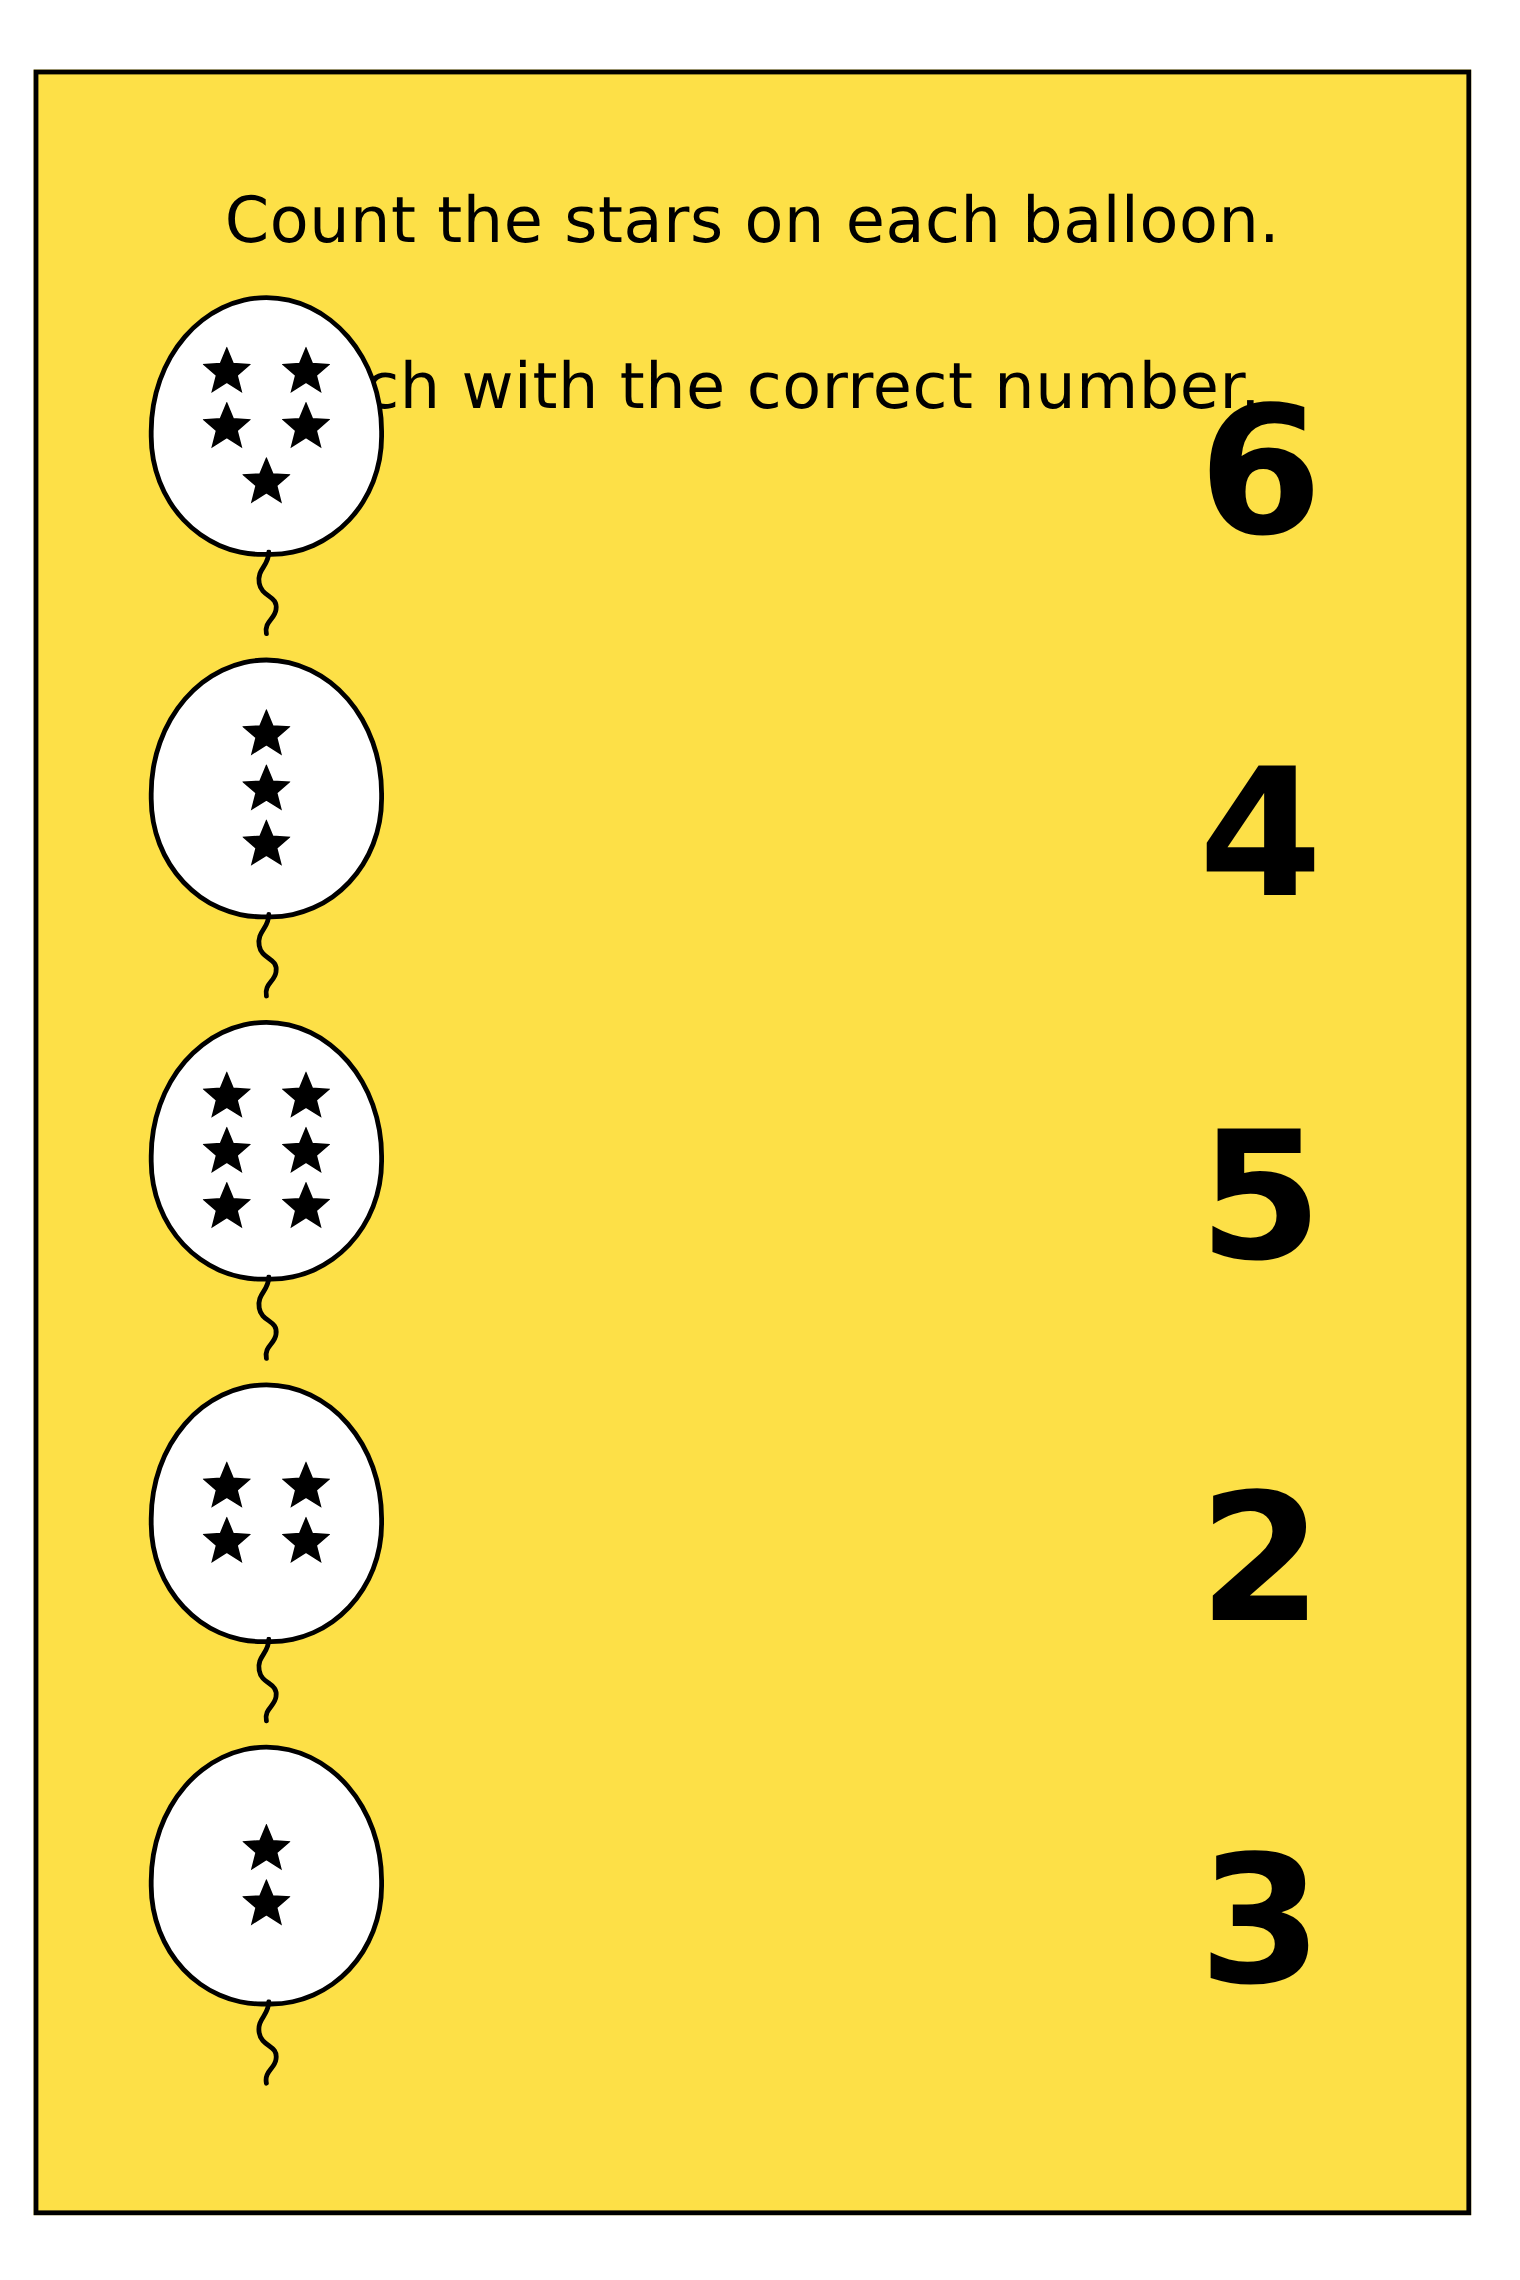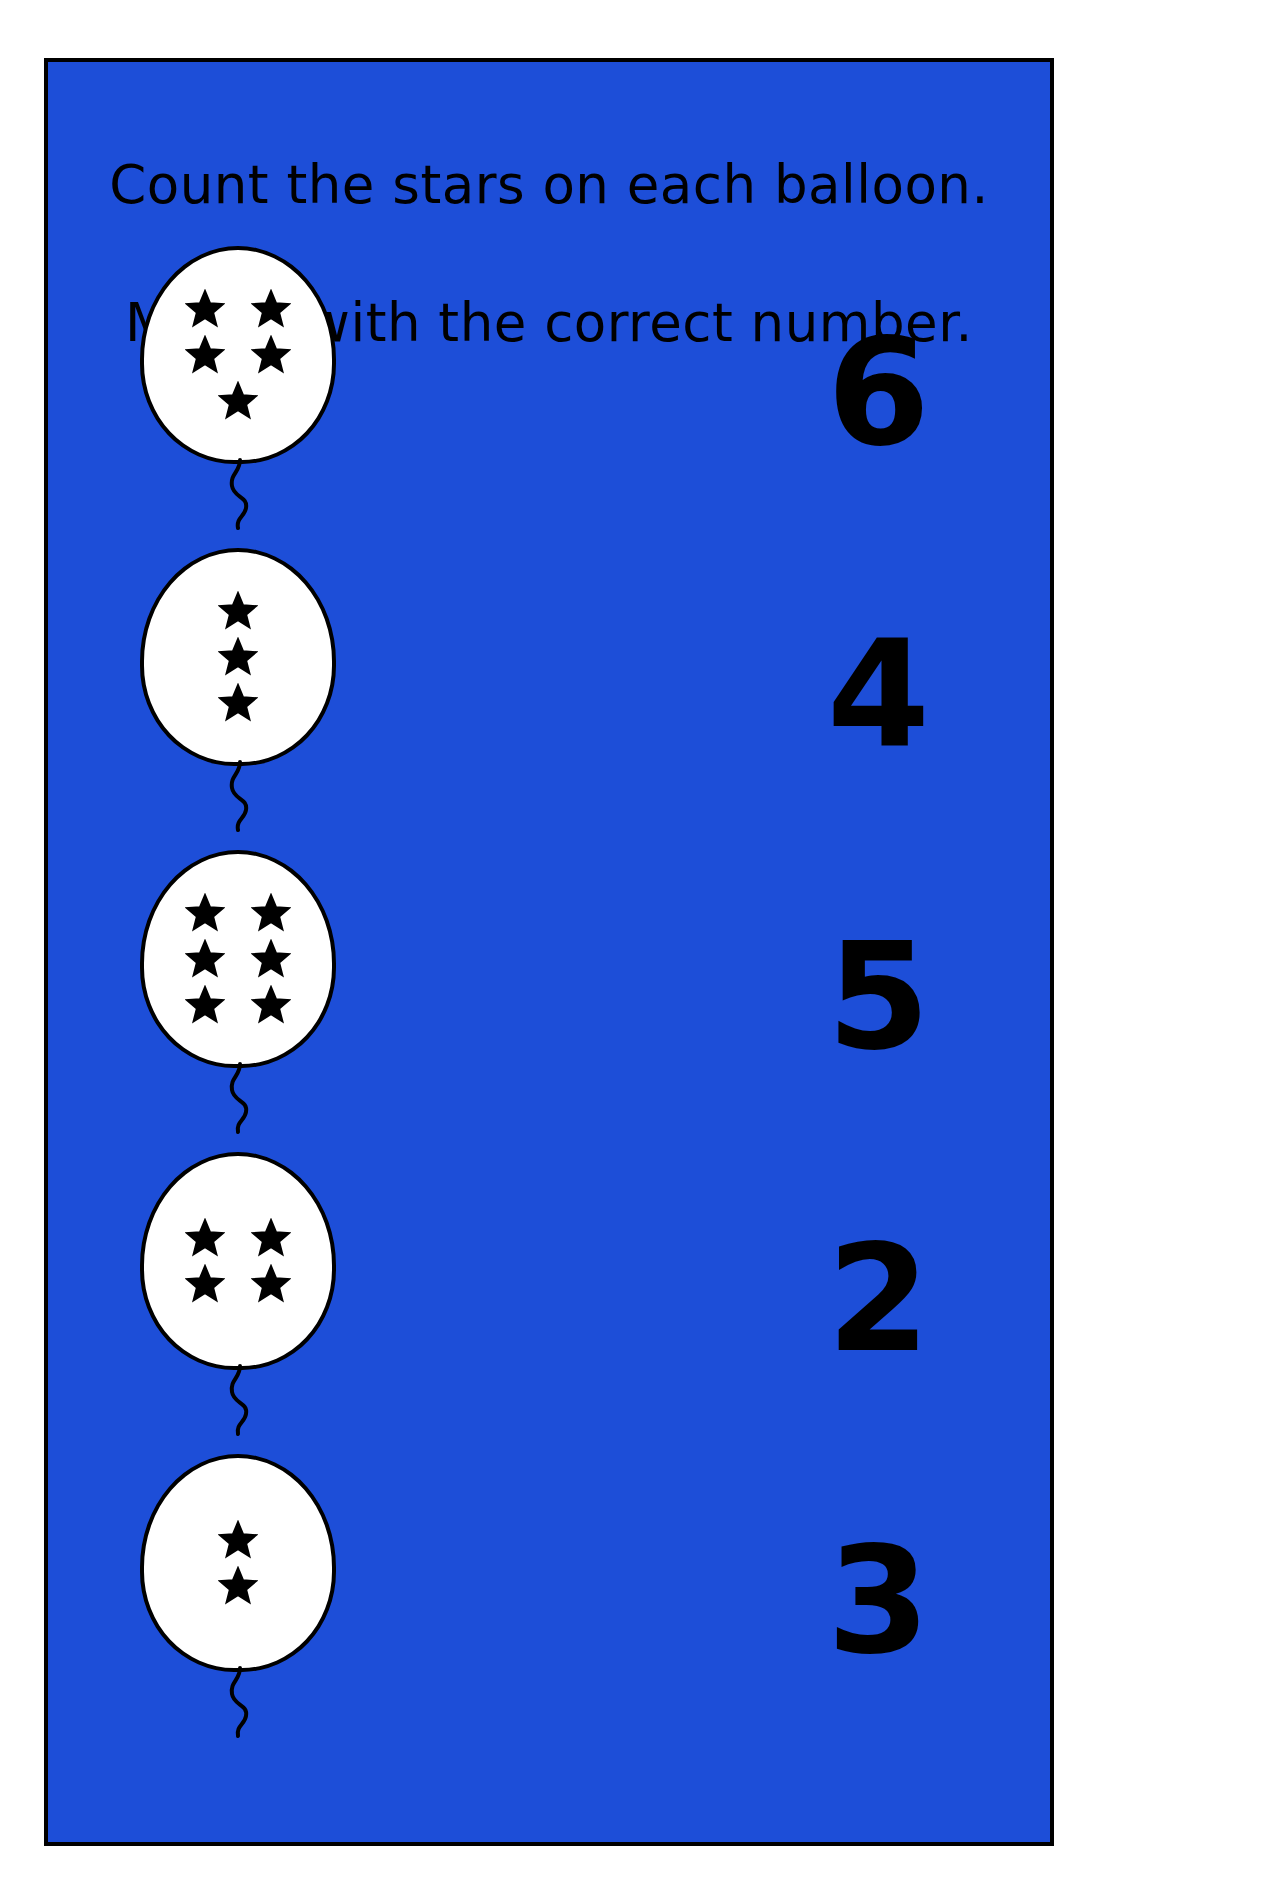--- a/index.html
+++ b/index.html
@@ -20,27 +20,27 @@
     left: 0;
     top: 0;
     width: 1267px;
     height: 1900px;
     background: #ffffff;
   }
 
   
   .sheet-border {
     position: absolute;
-    left: 44px;
+    left: 28px;
     top: 58px;
-    width: 1010px;
+    width: 1198px;
     height: 1788px;
     border: 4px solid #000000;
     box-sizing: border-box;
-    background: #1d4ed8;
+    background: #fde047;
   }
 
   .instructions {
     position: absolute;
     left: 0;
     top: 20px;
     width: 100%;
     text-align: center;
     font-family: "DejaVu Sans", sans-serif;
     font-size: 53px;

